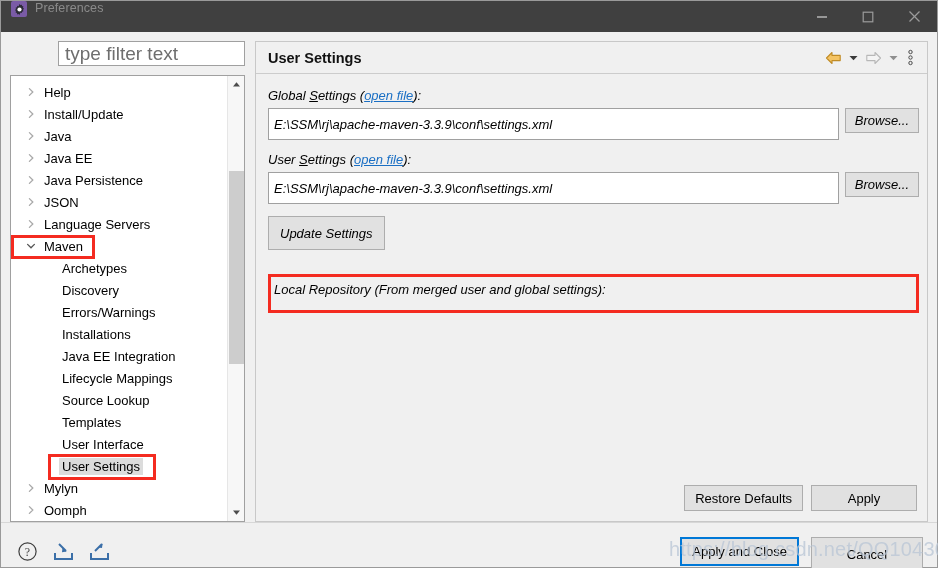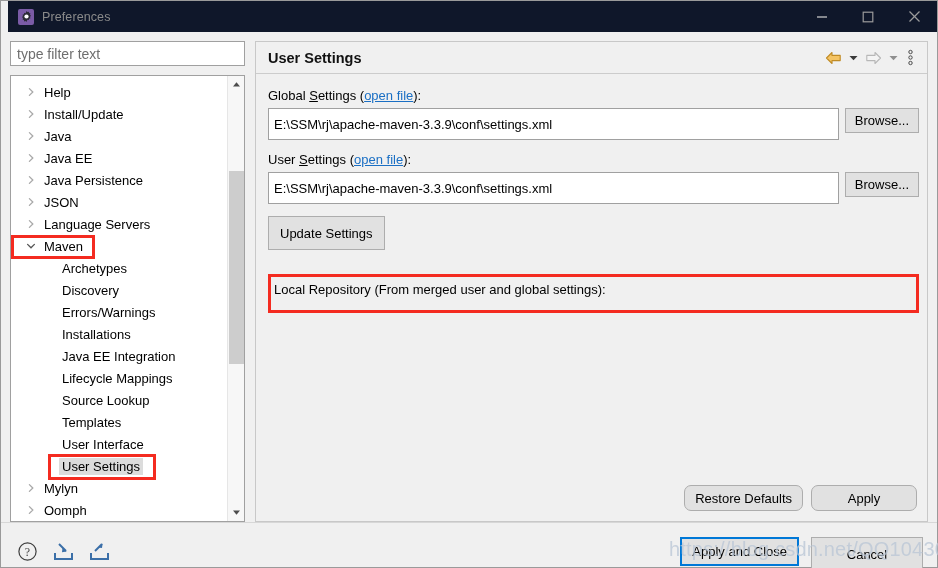--- a/index.html
+++ b/index.html
@@ -26,23 +26,23 @@
     overflow: hidden; pointer-events: none;
     opacity: .40;
     font-family: "Liberation Sans", sans-serif;
     font-size: 10px; color: #33406a;
     white-space: nowrap; line-height: 7px;
   }
 
   
   .titlebar {
     height: 31px; min-height: 31px;
-    background: #0f172a;
-    display: flex; align-items: center;
-    position: relative; z-index: 3; margin-left: 7px;
+    background: #404040;
+    display: flex; 
+    position: relative; z-index: 3;
   }
   .title-icon {
     width: 16px; height: 16px;
     margin-left: 10px; margin-right: 8px;
     background: #7a5ba6;
     border-radius: 2px;
     display: flex; align-items: center; justify-content: center;
   }
   .title-icon svg { display: block; }
   .title-text {
@@ -70,22 +70,23 @@
     width: 235px; min-width: 235px;
     display: flex; flex-direction: column;
     padding-top: 9px;
   }
   .filter-box {
     height: 25px;
     border: 1px solid #a0a0a0;
     background: #fff;
     display: flex; align-items: center;
     padding: 0 6px;
-    font-size: 14px;
+    font-size: 19px;
     color: #6e6e6e;
+    margin-left: 48px;
   }
   .tree-wrap {
     margin-top: 9px;
     flex: 1;
     border: 1px solid #a0a0a0;
     background: #fff;
     position: relative;
     overflow: hidden;
     display: flex;
   }
@@ -175,20 +176,21 @@
   .hdr-icon.nav { width: 24px; }
   .hdr-icon.caret { width: 16px; }
   .hdr-icon.dots { width: 18px; }
   .hdr-icon svg { display: block; }
 
   .pane-content {
     flex: 1;
     padding: 14px 8px 0 12px;
     position: relative;
     min-height: 0;
+    font-style: italic;
   }
   .field-label {
     font-size: 13px; color: #000;
     margin-bottom: 5px;
     white-space: nowrap;
   }
   .field-label u { text-decoration: underline; }
   .link { color: #1a6fc4; text-decoration: underline; cursor: pointer; }
 
   .field-row {
@@ -234,21 +236,21 @@
     pointer-events: none;
   }
   .repo-label { font-size: 13px; margin-bottom: 6px; }
 
   
   .pane-footer {
     display: flex; justify-content: flex-end; align-items: center;
     gap: 8px;
     padding: 0 10px 10px 10px;
   }
-  .pane-footer .btn { height: 26px; min-width: 106px; border-radius: 7px; }
+  .pane-footer .btn { height: 26px; min-width: 106px; }
 
   
   .dlg-footer {
     height: 58px; min-height: 58px;
     border-top: 1px solid #d7d7d7;
     display: flex; align-items: center;
     padding: 0 14px 0 14px;
     position: relative;
   }
   .footer-icons { display: flex; align-items: center; gap: 12px; }

